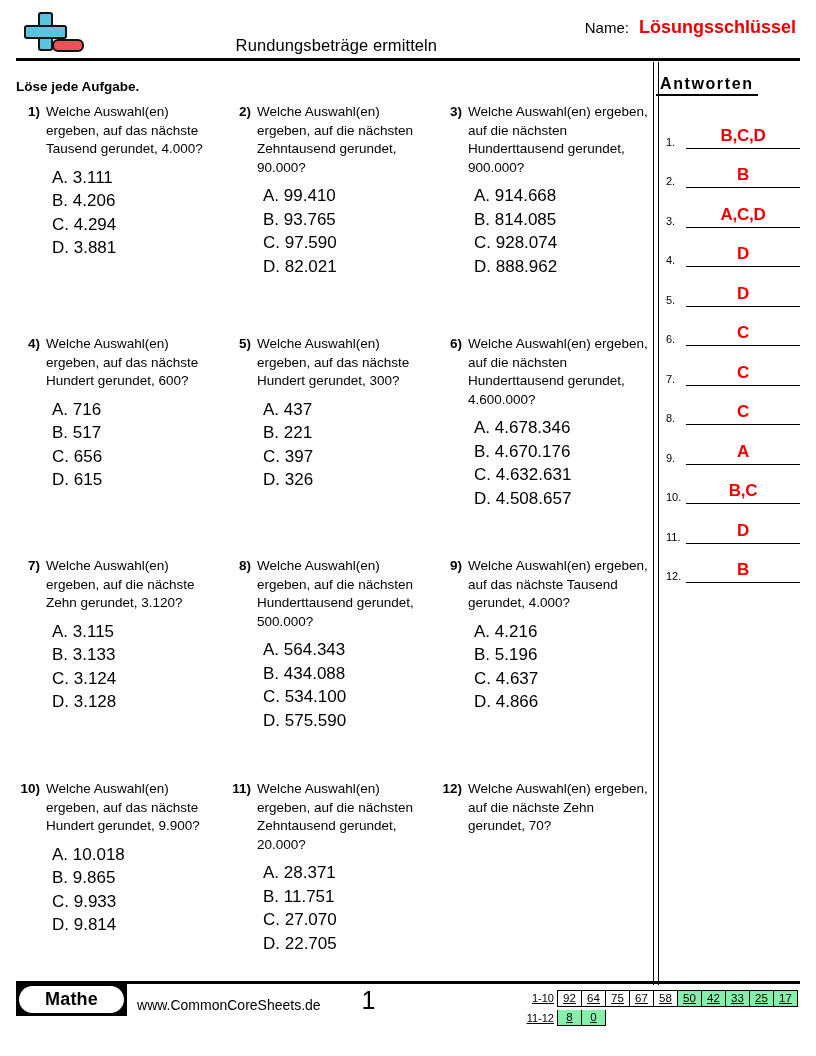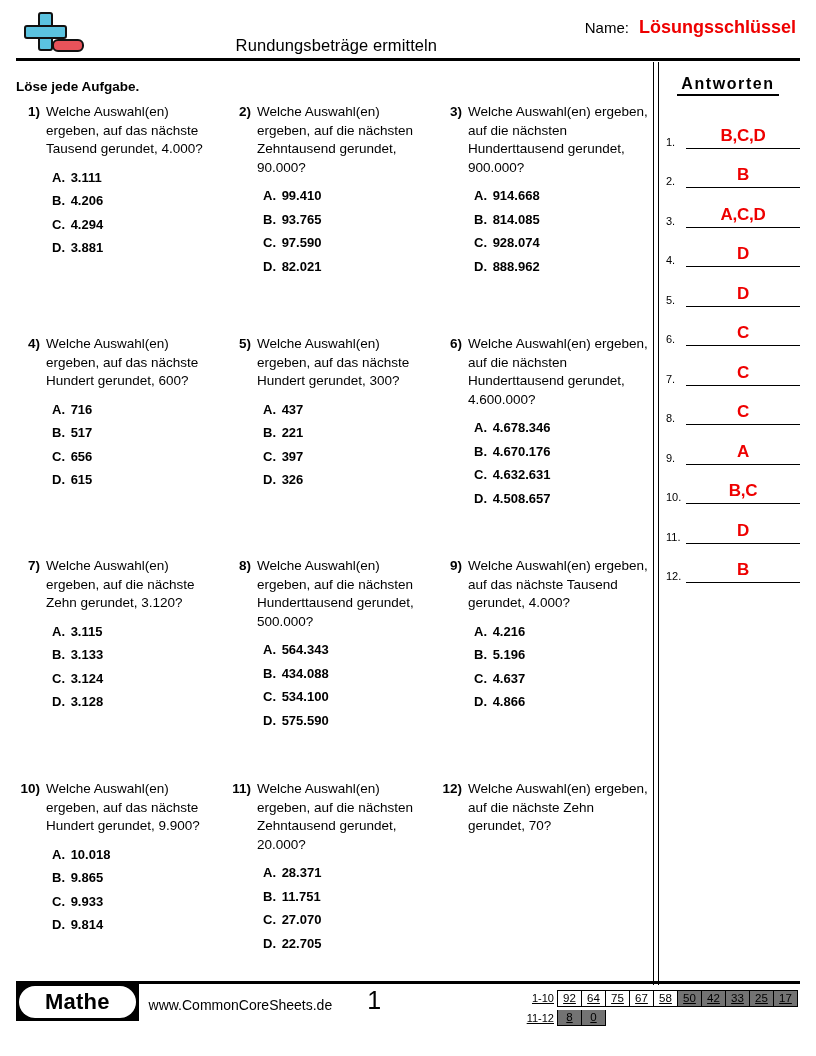--- a/index.html
+++ b/index.html
@@ -113,21 +113,21 @@
     margin-top: 10px;
   }
   .subhead-left {
     width: 640px;
     font-size: 13.5px;
     font-weight: bold;
     padding-top: 4px;
   }
   .subhead-right {
     flex: 1;
-    text-align: center;
+    text-align: left;
     padding-top: 2px;
   }
   .antworten {
     font-size: 16px;
     font-weight: bold;
     letter-spacing: 1.6px;
     border-bottom: 2px solid #000;
     padding: 0 4px 1px 4px;
     display: inline-block;
   }
@@ -188,24 +188,23 @@
   .qtext {
     font-size: 13.5px;
     line-height: 18.5px;
     flex: 1 1 auto;
   }
   .choices {
     margin-left: 36px;
     margin-top: 7px;
   }
   .choice {
-    font-size: 13px;
+    font-size: 17px;
     line-height: 23.5px;
     white-space: nowrap;
-    font-weight: bold;
   }
   .choice .cl {
     display: inline-block;
     min-width: 15px;
   }
 
   
   .answers {
     flex: 1 1 auto;
     padding-left: 12px;
@@ -255,21 +254,21 @@
   .badge {
     margin-top: -1px;
     background: #000;
     padding: 3px 3px;
     flex: 0 0 auto;
   }
   .badge-inner {
     background: #fff;
     border-radius: 22px;
     padding: 3px 26px;
-    font-size: 22px;
+    font-size: 18px;
     font-weight: bold;
     letter-spacing: 0.2px;
   }
   .site {
     font-size: 14px;
     padding-left: 10px;
     padding-top: 13px;
     flex: 0 0 auto;
   }
   .pagenum {
@@ -305,21 +304,21 @@
     width: 25px;
     border: 1px solid #000;
     margin-left: -1px;
     font-size: 11.5px;
     line-height: 15px;
     text-align: center;
     box-sizing: border-box;
     background: #ffffff;
   }
   .score-row + .score-row .score-cell { border-top: none; }
-  .score-cell.shaded { background: #737373; }
+  .score-cell.shaded { background: #86efac; }
 </style>
 </head>
 <body>
 
 <div class="page">
 
   <div class="header">
     <div class="logo">
       <div class="logo-plus-v"></div>
       <div class="logo-plus-h"></div>

